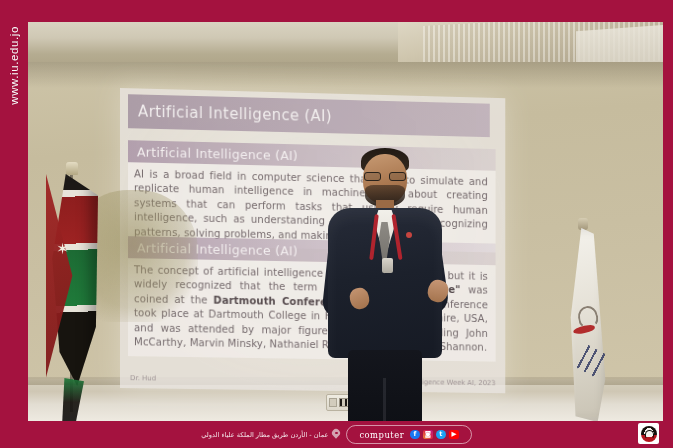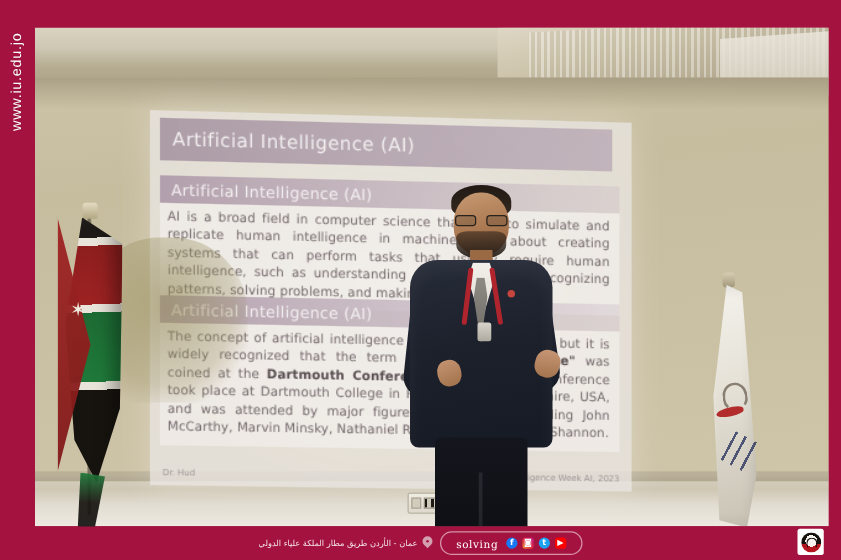--- a/index.html
+++ b/index.html
@@ -466,21 +466,21 @@
     <span>www.iu.edu.jo</span>
   </div>
 
   <div class="bottombar">
     <div class="addr">
       <span class="pin-icon"></span>
       <span>عمان - الأردن طريق مطار الملكة علياء الدولي</span>
     </div>
 
     <div class="social-pill">
-      <span class="handle">solving</span>
+      <span class="handle">computer</span>
       <span class="sicons">
         <span class="sicon fb">f</span>
         <span class="sicon ig">◙</span>
         <span class="sicon tw">t</span>
         <span class="sicon yt">▶</span>
       </span>
     </div>
   </div>
 
   <div class="logo-badge">

